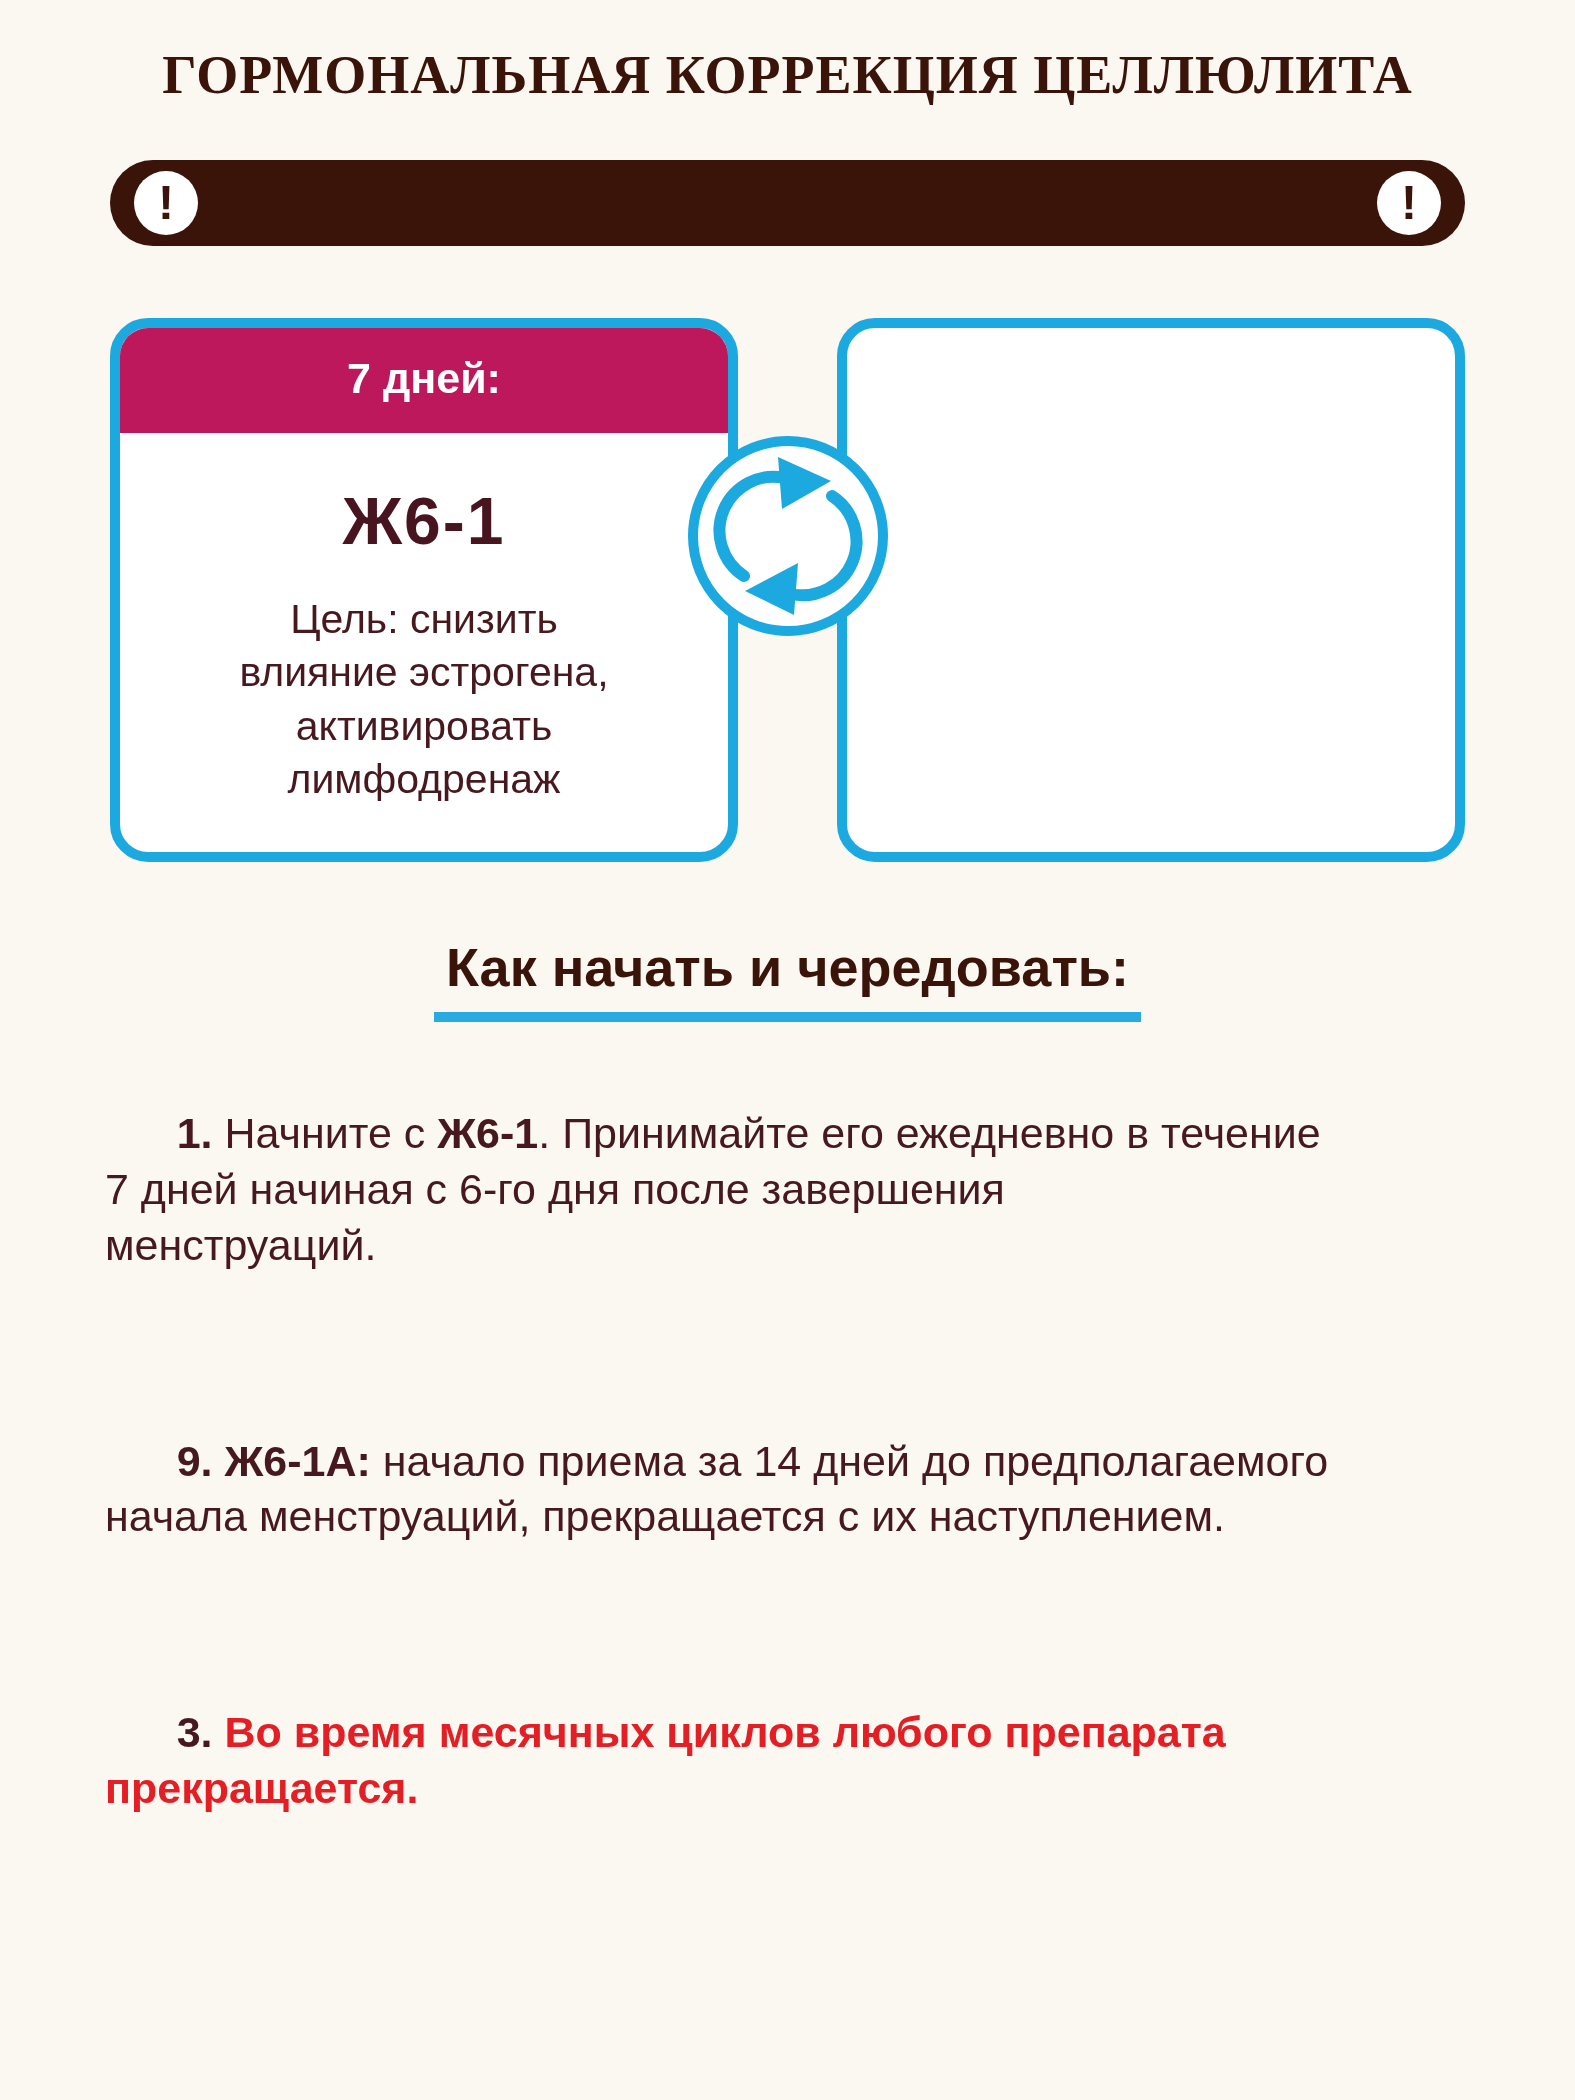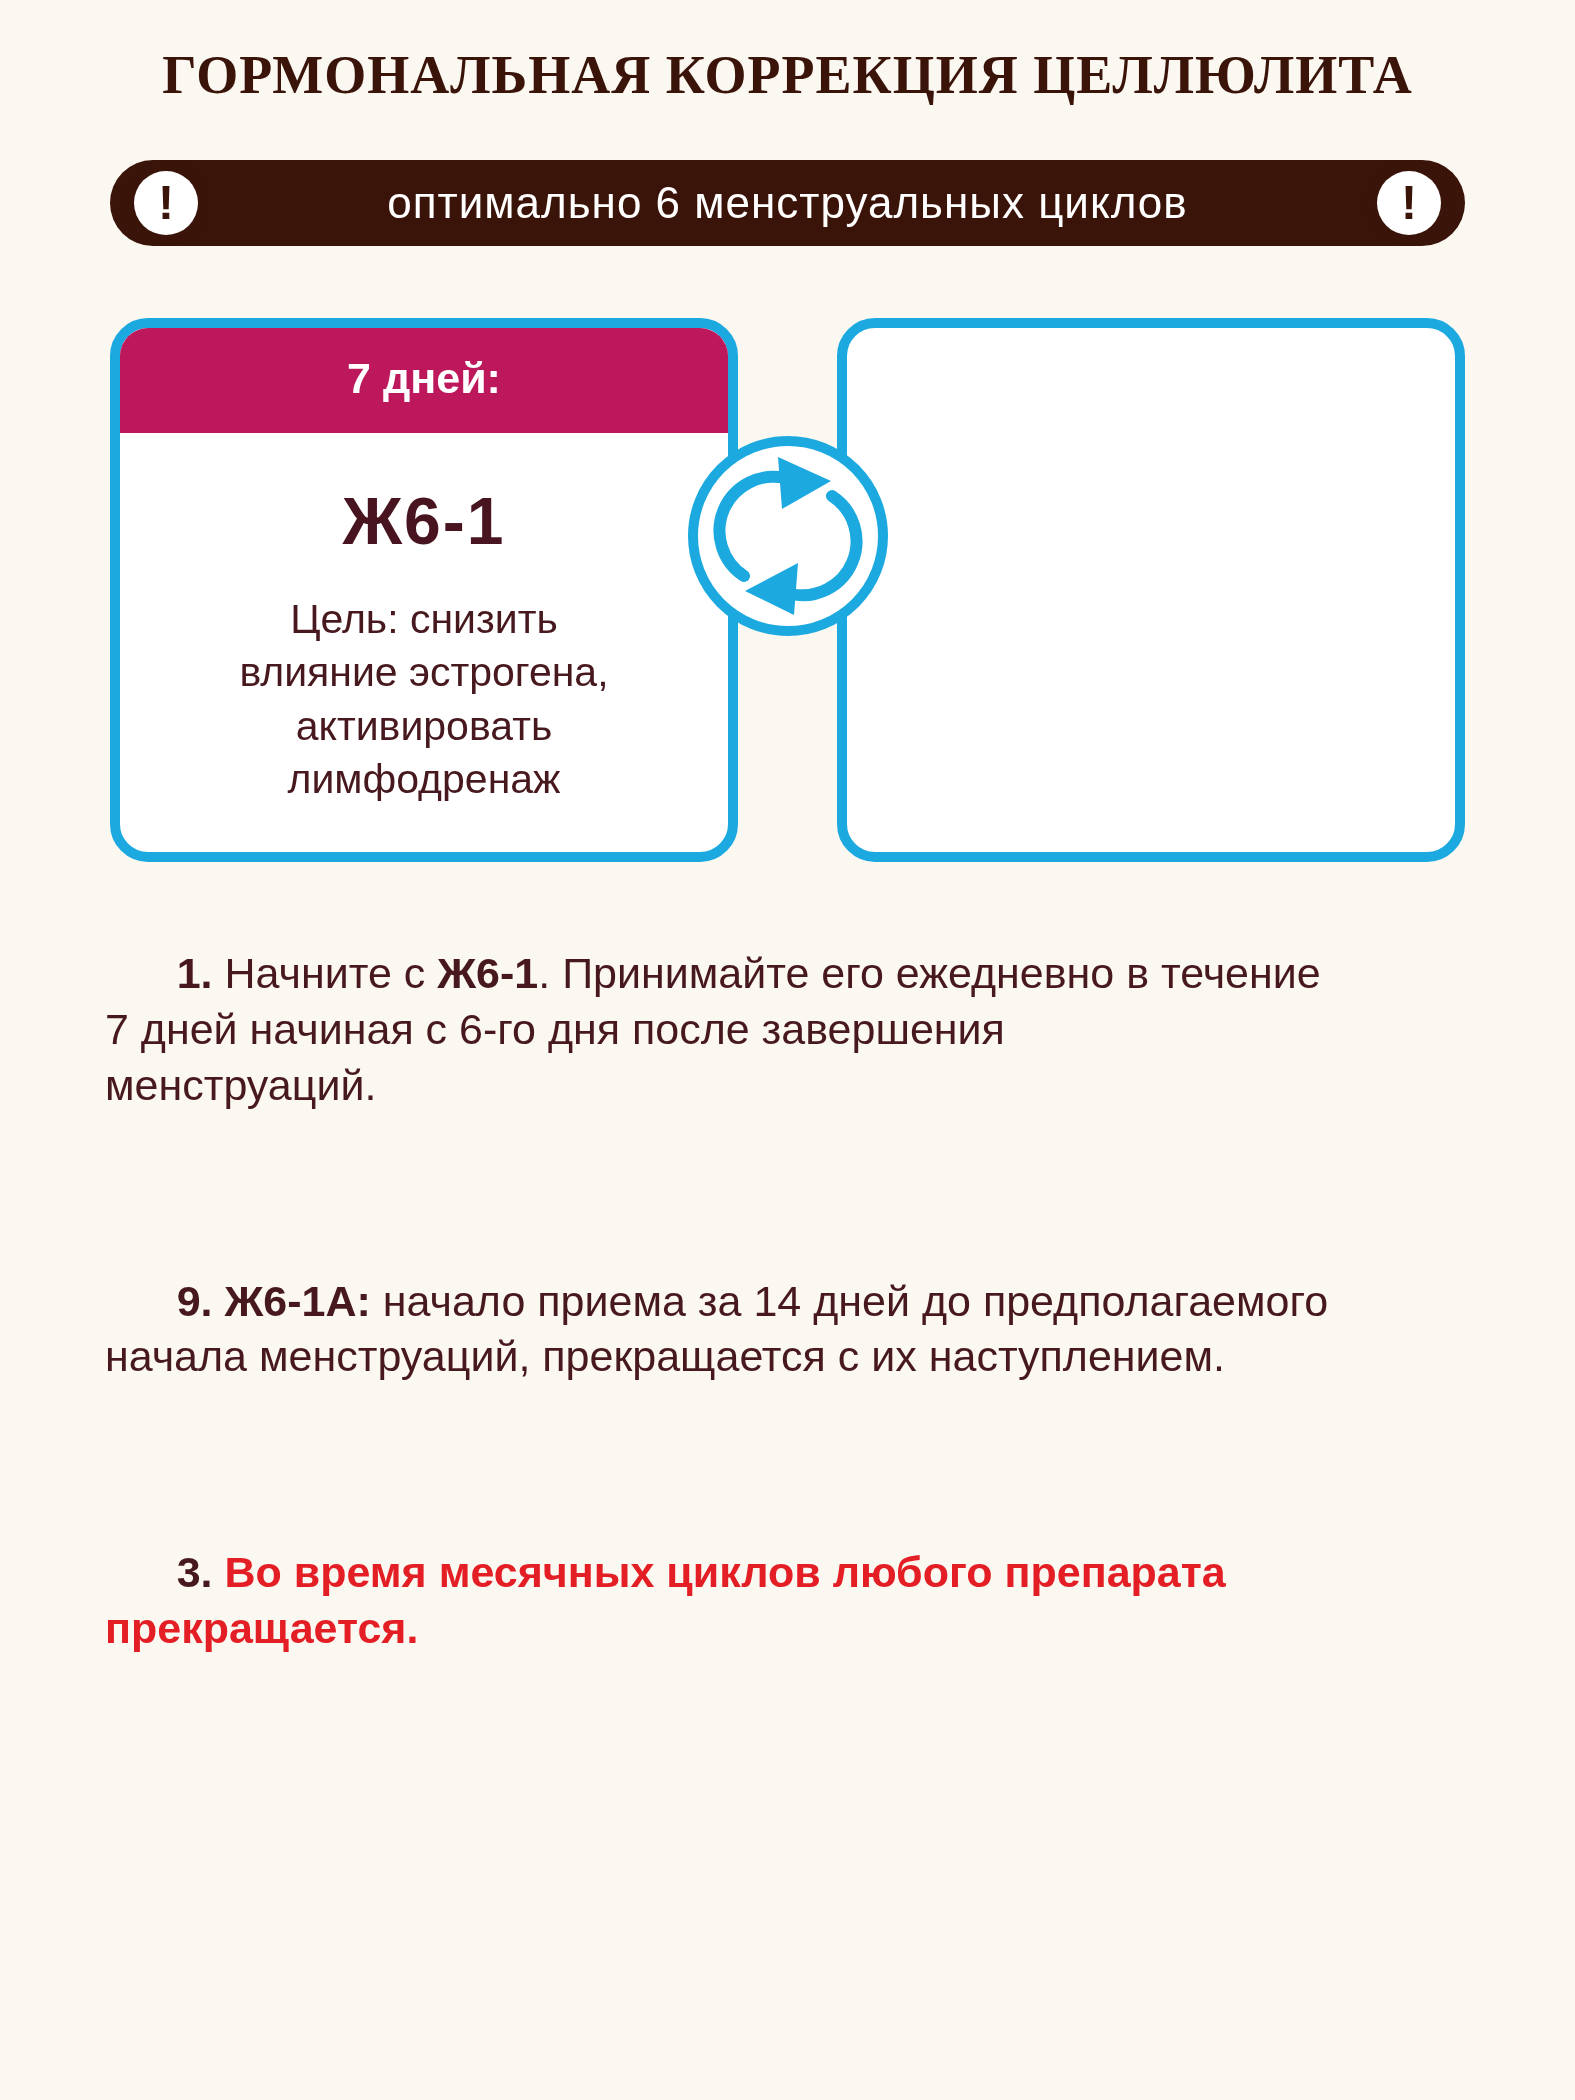--- a/index.html
+++ b/index.html
@@ -75,21 +75,20 @@
 <body>
 
 <div class="page">
 
   <h1 class="title">ГОРМОНАЛЬНАЯ КОРРЕКЦИЯ ЦЕЛЛЮЛИТА</h1>
 
   <div class="banner">
     <span class="excl excl-left">
       <span>!</span>
     </span>
-    <span class="banner-text">оптимально 6 менструальных циклов</span>
     <span class="excl excl-right">
       <span>!</span>
     </span>
   </div>
 
   <div class="cards">
 
     <div class="card">
       <div class="card-header">7 дней:</div>
       <div class="card-body">
@@ -109,20 +108,23 @@
         <path d="M 150 66 A 54 54 0 0 1 109 164" fill="none" stroke="#1CA9E0" stroke-width="12" stroke-linecap="round"></path>
         <polygon points="116,133 63,161 112,185" fill="#1CA9E0"></polygon>
       </svg>
     </div>
 
     <div class="card">
     </div>
 
   </div>
 
+  <h2 class="section-heading">
+    <span class="underlined">Как начать и чередовать:</span>
+  </h2>
 
   <div class="steps">
 
     <p class="step">
       <b>1.</b><span> Начните с </span><b>Ж6-1</b><span>. Принимайте его ежедневно в течение
 7 дней начиная с 6-го дня после завершения
 менструаций.</span>
     </p>
 
     <p class="step">

